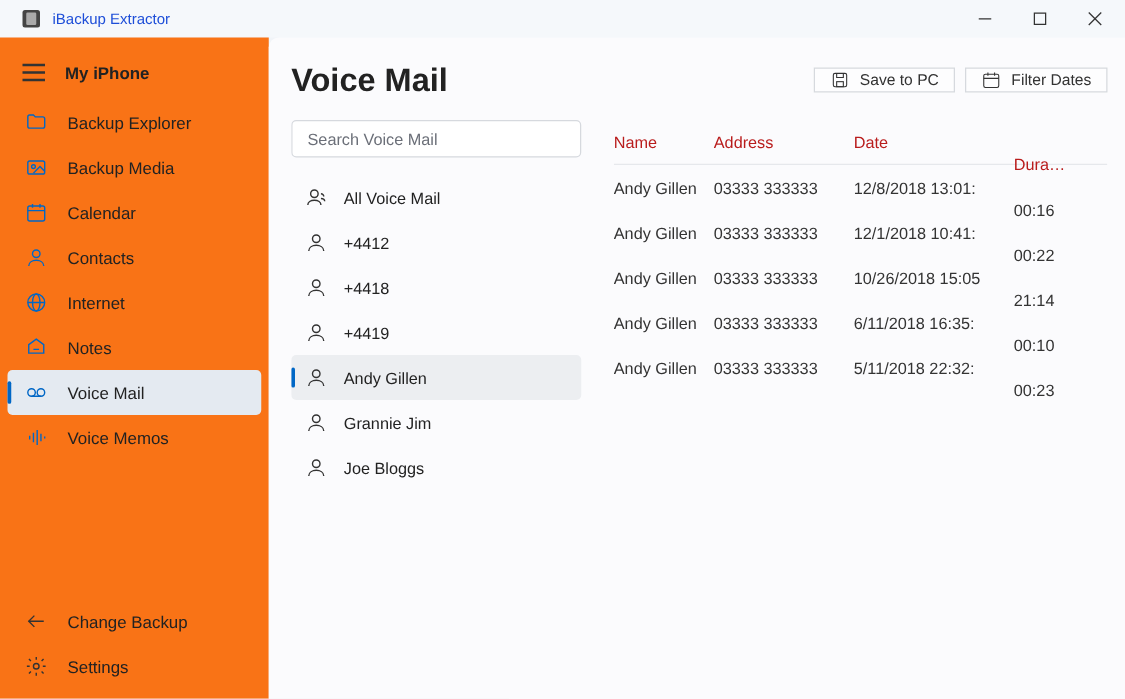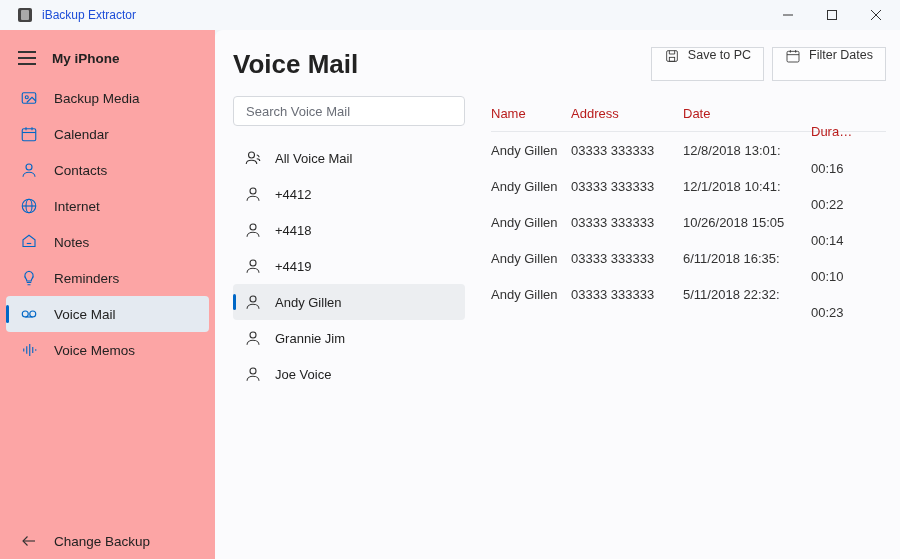--- a/index.html
+++ b/index.html
@@ -10,39 +10,39 @@
   .titlebar { height:30px; display:flex; align-items:center; padding:0 2px 0 18px; background:#f5f8fb; }
   .titlebar .appicon { width:14px; height:14px; background:#444; border-radius:2px; position:relative; margin-right:10px; }
   .titlebar .appicon::after { content:""; position:absolute; left:3px; top:2px; width:8px; height:10px; background:#aaa; border-radius:1px; }
   .titlebar .appname { font-size:12px; color:#1d4ed8; }
   .winbtns { margin-left:auto; display:flex; }
   .winbtn { width:44px; height:30px; display:flex; align-items:center; justify-content:center; color:#333; cursor:pointer; }
   .winbtn svg { stroke:#333; }
 
   
   .app-body { display:flex; height:calc(100% - 30px); }
-  .sidebar { width:215px; background:#fca5a5; padding-top:10px; display:flex; flex-direction:column; }
+  .sidebar { width:215px; background:#f97316; padding-top:10px; display:flex; flex-direction:column; }
   .side-row { height:36px; display:flex; align-items:center; padding-left:18px; cursor:pointer; position:relative; }
   .side-row.header { font-weight:600; margin-bottom:4px; }
   .side-row.header .menu-icon { width:18px; height:14px; margin-right:16px; display:flex; flex-direction:column; justify-content:space-between; }
   .side-row.header .menu-icon span { height:2px; background:#333; display:block; }
   .side-row .sicon { width:22px; height:18px; display:flex; align-items:center; justify-content:center; margin-right:14px; }
   .side-row .sicon svg { stroke:#0067c6; fill:none; stroke-width:1.5; }
   .side-row.dark .sicon svg { stroke:#333; }
   .side-row .label { font-size:13.5px; }
   .side-row.selected { background:#e4eaf1; border-radius:4px; margin:0 6px; padding-left:12px; }
   .side-row.selected::before { content:""; position:absolute; left:0; top:9px; bottom:9px; width:3px; background:#0067c6; border-radius:2px; }
   .expand-chevron { margin-left:auto; margin-right:18px; }
   .spacer { flex:1; }
 
   
   .main { flex:1; background:#fbfbfd; border-top-left-radius:8px; padding:10px 14px 0 18px; display:flex; flex-direction:column; overflow:hidden; }
   .main-header { display:flex; align-items:center; height:48px; }
   .main-title { font-size:26px; font-weight:600; color:#222; flex:1; }
-  .hbtn { height:34px; padding:0 12px; display:flex; border:1px solid #d6d9de; border-radius:0; margin-left:8px; cursor:pointer; font-size:12.5px; color:#333; background:#fdfdfe; }
+  .hbtn { height:20px; padding:0 12px; display:flex; align-items:center; border:1px solid #d6d9de; border-radius:0; margin-left:8px; cursor:pointer; font-size:12.5px; color:#333; background:#fdfdfe; }
   .hbtn svg { stroke:#333; fill:none; margin-right:8px; stroke-width:1.3; }
 
   .content-row { flex:1; display:flex; margin-top:8px; overflow:hidden; }
   
   .contacts { width:232px; display:flex; flex-direction:column; }
   .search-box { height:30px; border:1px solid #d6d9de; border-radius:4px; background:#fff; margin-bottom:14px; display:flex; align-items:center; padding:0 10px; }
   .search-box input { border:none; outline:none; background:transparent; width:100%; font-size:13px; color:#555; }
   .search-box input::placeholder { color:#6b6f78; }
   .clist-item { height:36px; display:flex; align-items:center; padding-left:8px; cursor:pointer; border-radius:4px; position:relative; }
   .clist-item.selected { background:#eceef1; }
@@ -95,20 +95,28 @@
           <span></span>
           <span></span>
           <span></span>
         </div>
       <span class="label">My iPhone</span>
     </div>
 
     <div class="side-row">
       <div class="sicon">
           <svg width="18" height="18" viewBox="0 0 24 24">
+            <path d="M3 6a2 2 0 0 1 2-2h4l2 2h8a2 2 0 0 1 2 2v8a2 2 0 0 1-2 2H5a2 2 0 0 1-2-2V6z"></path>
+          </svg>
+        </div>
+      <span class="label">Backup Explorer</span>
+    </div>
+    <div class="side-row">
+      <div class="sicon">
+          <svg width="18" height="18" viewBox="0 0 24 24">
             <rect x="3" y="5" width="18" height="14" rx="2"></rect>
             <circle cx="9" cy="11" r="2"></circle>
             <path d="M21 16l-5-5-7 7"></path>
           </svg>
         </div>
       <span class="label">Backup Media</span>
     </div>
     <div class="side-row">
       <div class="sicon">
           <svg width="18" height="18" viewBox="0 0 24 24">
@@ -140,28 +148,20 @@
       <span class="label">Internet</span>
     </div>
     <div class="side-row">
       <div class="sicon">
           <svg width="18" height="18" viewBox="0 0 24 24">
             <path d="M12 3l8 6v9H4V9l8-6z"></path>
             <line x1="9" y1="14" x2="15" y2="14"></line>
           </svg>
         </div>
       <span class="label">Notes</span>
-    </div>
-    <div class="side-row">
-      <div class="sicon">
-          <svg width="18" height="18" viewBox="0 0 24 24">
-            <path d="M9 18h6M10 21h4M12 3a6 6 0 0 0-4 10c1 1 1 2 1 3h6c0-1 0-2 1-3a6 6 0 0 0-4-10z"></path>
-          </svg>
-        </div>
-      <span class="label">Reminders</span>
     </div>
     <div class="side-row selected">
       <div class="sicon">
           <svg width="20" height="18" viewBox="0 0 24 24">
             <circle cx="7" cy="12" r="4"></circle>
             <circle cx="17" cy="12" r="4"></circle>
             <line x1="7" y1="16" x2="17" y2="16"></line>
           </svg>
         </div>
       <span class="label">Voice Mail</span>
@@ -182,20 +182,29 @@
     <div class="spacer"></div>
 
     <div class="side-row dark">
       <div class="sicon">
           <svg width="18" height="18" viewBox="0 0 24 24">
             <line x1="20" y1="12" x2="4" y2="12"></line>
             <polyline points="10 6 4 12 10 18"></polyline>
           </svg>
         </div>
       <span class="label">Change Backup</span>
+    </div>
+    <div class="side-row dark" style="margin-bottom:8px;">
+      <div class="sicon">
+          <svg width="18" height="18" viewBox="0 0 24 24">
+            <circle cx="12" cy="12" r="3"></circle>
+            <path d="M12 2v3M12 19v3M4.2 4.2l2.1 2.1M17.7 17.7l2.1 2.1M2 12h3M19 12h3M4.2 19.8l2.1-2.1M17.7 6.3l2.1-2.1"></path>
+          </svg>
+        </div>
+      <span class="label">Settings</span>
     </div>
   </div>
 
   <div class="main">
     <div class="main-header">
       <div class="main-title">Voice Mail</div>
       <div class="hbtn">
         <svg width="16" height="16" viewBox="0 0 24 24">
             <rect x="4" y="4" width="16" height="16" rx="2"></rect>
             <polyline points="8 4 8 9 16 9 16 4"></polyline>
@@ -276,21 +285,21 @@
               </div>
               <span>Grannie Jim</span>
             </div>
             <div class="clist-item">
               <div class="cicon">
                 <svg width="18" height="18" viewBox="0 0 24 24">
                   <circle cx="12" cy="8" r="4"></circle>
                   <path d="M4 21c0-4 4-6 8-6s8 2 8 6"></path>
                 </svg>
               </div>
-              <span>Joe Voice</span>
+              <span>Joe Bloggs</span>
             </div>
           </div>
       </div>
 
       <div class="table-wrap">
         <div class="thead">
           <div class="tcell c-name">Name</div>
           <div class="tcell c-addr">Address</div>
           <div class="tcell c-date">Date</div>
           <div class="tcell c-dur">Duration</div>
@@ -305,21 +314,21 @@
             <div class="trow">
               <div class="tcell c-name">Andy Gillen</div>
               <div class="tcell c-addr">03333 333333</div>
               <div class="tcell c-date">12/1/2018 10:41:</div>
               <div class="tcell c-dur">00:22</div>
             </div>
             <div class="trow">
               <div class="tcell c-name">Andy Gillen</div>
               <div class="tcell c-addr">03333 333333</div>
               <div class="tcell c-date">10/26/2018 15:05</div>
-              <div class="tcell c-dur">00:14</div>
+              <div class="tcell c-dur">21:14</div>
             </div>
             <div class="trow">
               <div class="tcell c-name">Andy Gillen</div>
               <div class="tcell c-addr">03333 333333</div>
               <div class="tcell c-date">6/11/2018 16:35:</div>
               <div class="tcell c-dur">00:10</div>
             </div>
             <div class="trow">
               <div class="tcell c-name">Andy Gillen</div>
               <div class="tcell c-addr">03333 333333</div>

